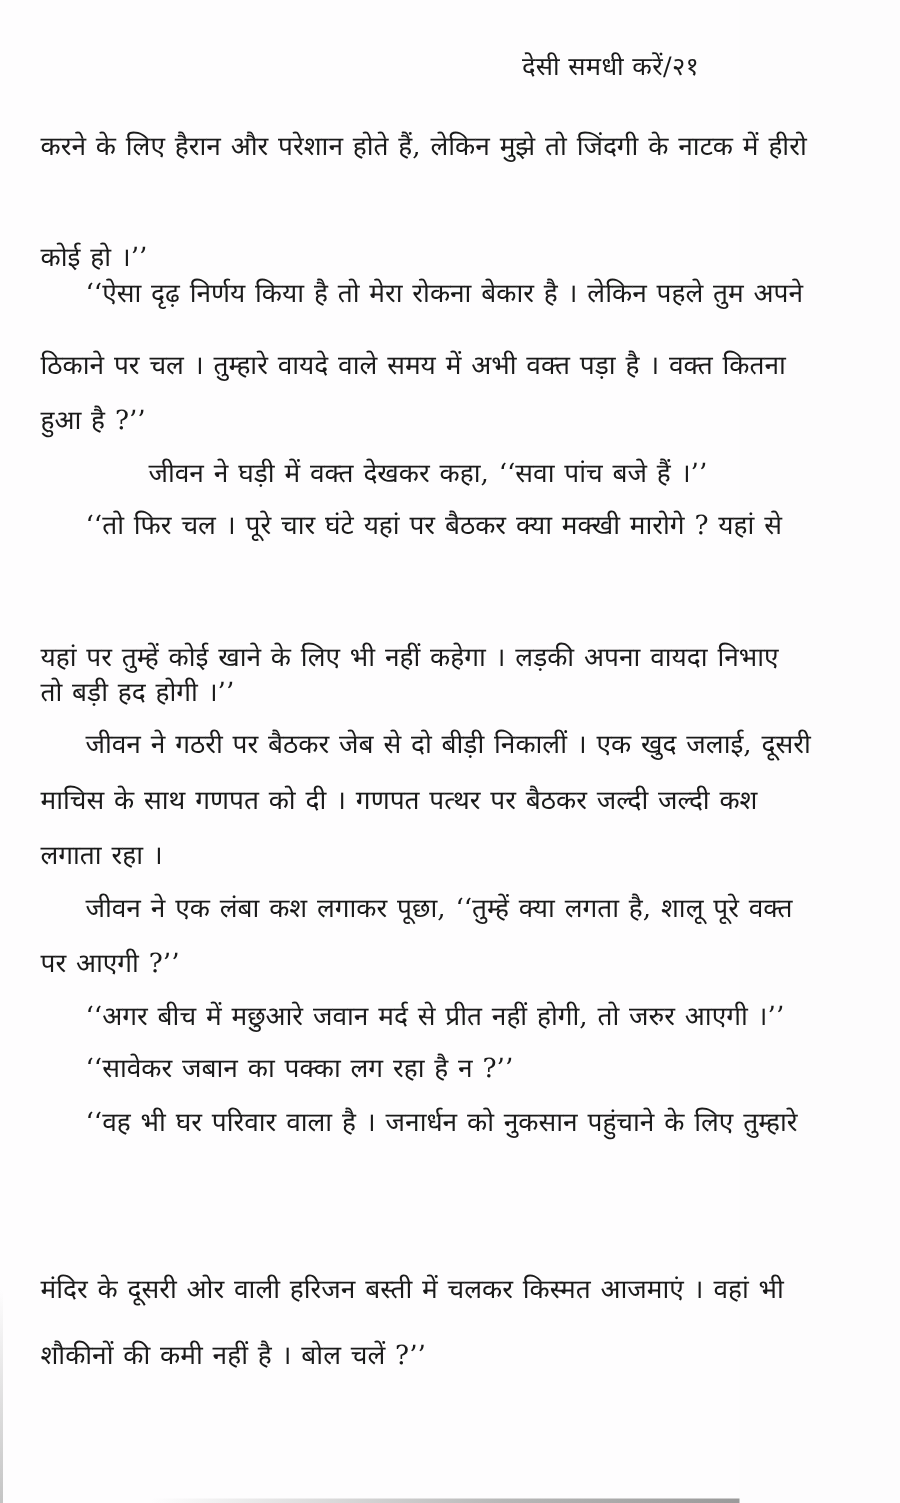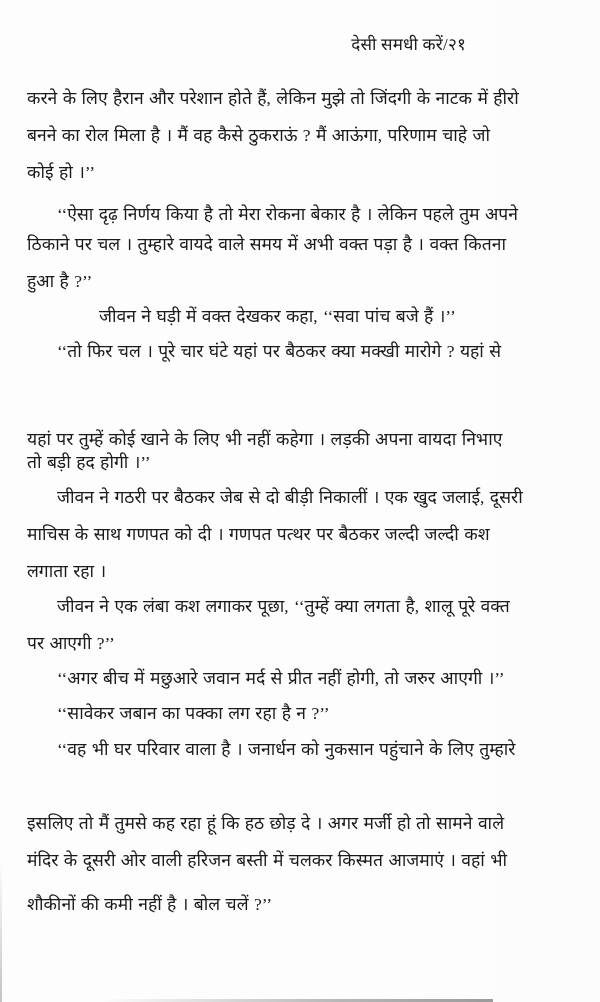--- a/index.html
+++ b/index.html
@@ -15,21 +15,20 @@
       font-family: "DejaVu Serif", "Liberation Serif", serif;
       color: #1a1a1a;
     }
     .page {
       position: absolute;
       left: 0;
       top: 0;
       width: 493px;
       height: 1002px;
       background: #fefdfe;
-      font-family: Liberation Serif, serif;
     }
     .page-edge-bottom {
       position: absolute;
       left: 100px;
       right: 0;
       bottom: 0;
       height: 3px;
       background: linear-gradient(to right, rgba(200,200,200,0) 0%, #b8b8b8 60%, #9a9a9a 100%);
     }
     .page-edge-left {
@@ -61,24 +60,23 @@
     }
   </style>
 </head>
 <body>
 
 <div class="page">
 
   <div class="running-header">देसी समधी करें/२१</div>
 
   <div class="line" style="top:86px;">करने के लिए हैरान और परेशान होते हैं, लेकिन मुझे तो जिंदगी के नाटक में हीरो</div>
-  <div class="line" style="top:123px;">बनने का रोल मिला है । मैं वह कैसे ठुकराऊं ? मैं आऊंगा, परिणाम चाहे जो</div>
   <div class="line" style="top:160px;">कोई हो ।’’</div>
 
-  <div class="line indent" style="top:202px;">‘‘ऐसा दृढ़ निर्णय किया है तो मेरा रोकना बेकार है । लेकिन पहले तुम अपने</div>
+  <div class="line indent" style="top:184px;">‘‘ऐसा दृढ़ निर्णय किया है तो मेरा रोकना बेकार है । लेकिन पहले तुम अपने</div>
   <div class="line" style="top:232px;">ठिकाने पर चल । तुम्हारे वायदे वाले समय में अभी वक्त पड़ा है । वक्त कितना</div>
   <div class="line" style="top:269px;">हुआ है ?’’</div>
 
   <div class="line indent" style="top:304px;margin-left:42px;">जीवन ने घड़ी में वक्त देखकर कहा, ‘‘सवा पांच बजे हैं ।’’</div>
 
   <div class="line indent" style="top:339px;">‘‘तो फिर चल । पूरे चार घंटे यहां पर बैठकर क्या मक्खी मारोगे ? यहां से</div>
   <div class="line" style="top:427px;">यहां पर तुम्हें कोई खाने के लिए भी नहीं कहेगा । लड़की अपना वायदा निभाए</div>
   <div class="line" style="top:450px;">तो बड़ी हद होगी ।’’</div>
 
   <div class="line indent" style="top:485px;">जीवन ने गठरी पर बैठकर जेब से दो बीड़ी निकालीं । एक खुद जलाई, दूसरी</div>
@@ -86,20 +84,19 @@
   <div class="line" style="top:559px;">लगाता रहा ।</div>
 
   <div class="line indent" style="top:594px;">जीवन ने एक लंबा कश लगाकर पूछा, ‘‘तुम्हें क्या लगता है, शालू पूरे वक्त</div>
   <div class="line" style="top:631px;">पर आएगी ?’’</div>
 
   <div class="line indent" style="top:666px;">‘‘अगर बीच में मछुआरे जवान मर्द से प्रीत नहीं होगी, तो जरुर आएगी ।’’</div>
 
   <div class="line indent" style="top:701px;">‘‘सावेकर जबान का पक्का लग रहा है न ?’’</div>
 
   <div class="line indent" style="top:737px;">‘‘वह भी घर परिवार वाला है । जनार्धन को नुकसान पहुंचाने के लिए तुम्हारे</div>
-  <div class="line" style="top:811px;">इसलिए तो मैं तुमसे कह रहा हूं कि हठ छोड़ दे । अगर मर्जी हो तो सामने वाले</div>
   <div class="line" style="top:848px;">मंदिर के दूसरी ओर वाली हरिजन बस्ती में चलकर किस्मत आजमाएं । वहां भी</div>
   <div class="line" style="top:852px;margin-top:40px;">शौकीनों की कमी नहीं है । बोल चलें ?’’</div>
 
 
   <div class="page-edge-left"></div>
   <div class="page-edge-bottom"></div>
 </div>
 
 </body></html>

